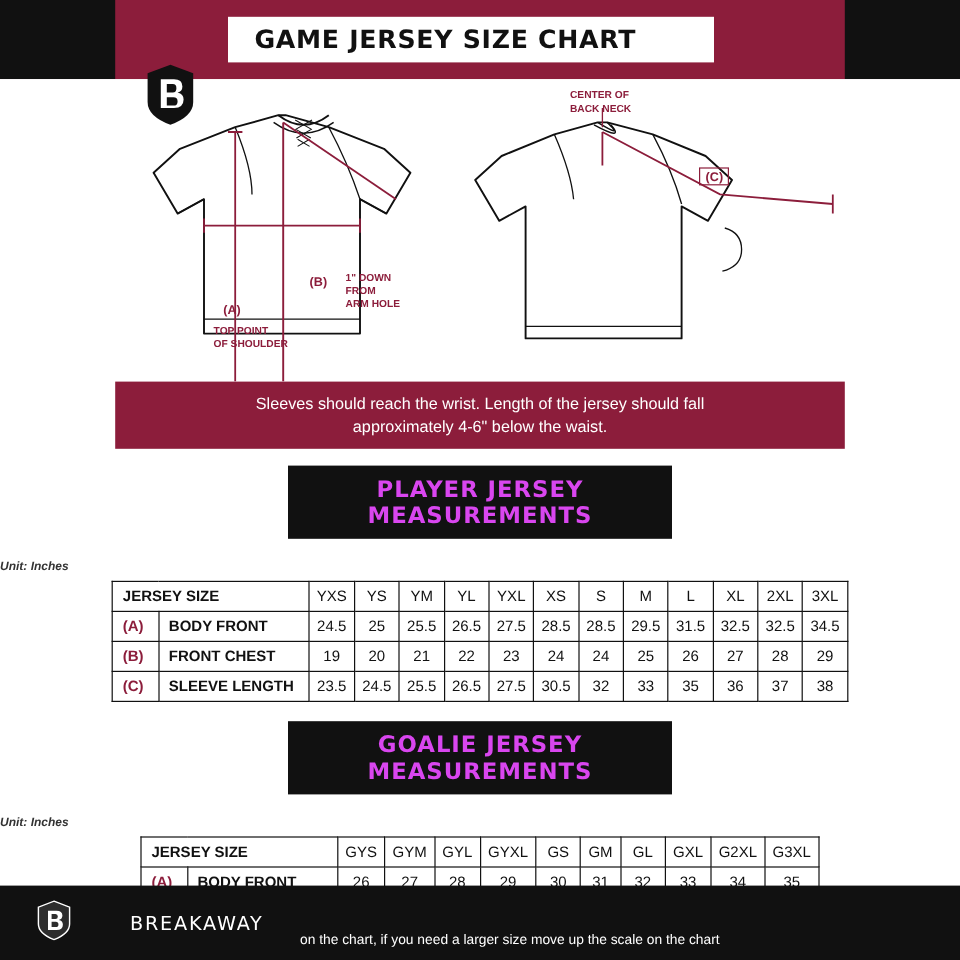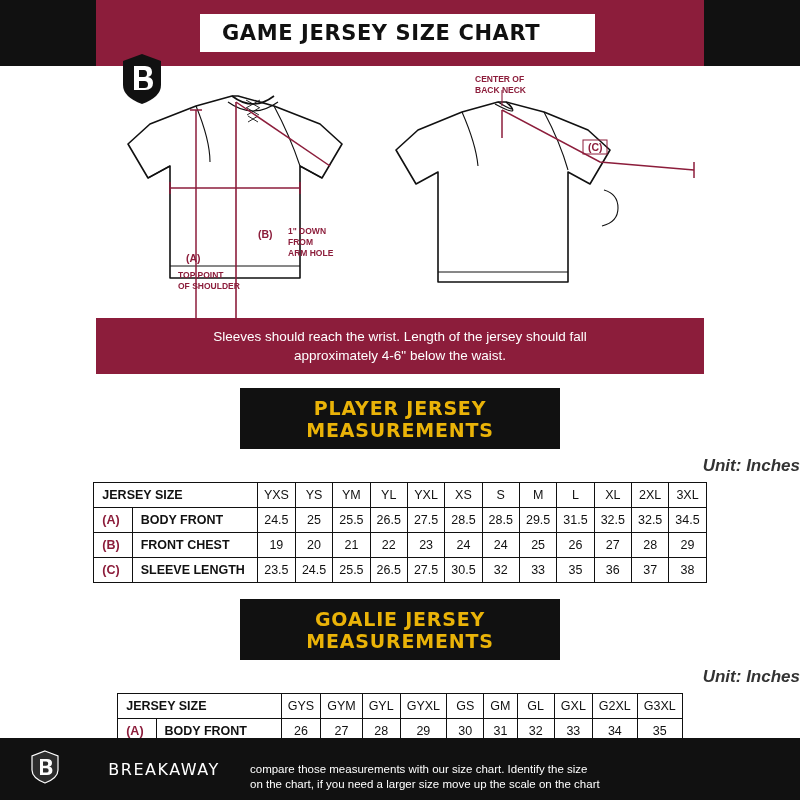--- a/index.html
+++ b/index.html
@@ -45,21 +45,21 @@
     left: 112px; top: 50px;
     width: 60px;
     height: 58px;
     display: flex;
     align-items: center;
     justify-content: center;
     z-index: 5;
   }
   .title-box {
     position: absolute;
-    left: 200px;
+    left: 190px;
     top: 14px;
     right: 205px;
     height: 38px;
     background: #ffffff;
     display: flex;
     align-items: center;
     padding-left: 22px;
     box-sizing: border-box;
   }
   .title-box span {
@@ -101,35 +101,35 @@
   }
   
   .section {
     background: #ffffff;
     padding-top: 14px;
   }
   .sec-title {
     margin: 0 auto;
     width: 320px;
     background: #111111;
-    color: #eab308;
+    color: #d946ef;
     text-align: center;
     padding: 9px 0 8px;
     font-weight: bold;
     font-size: 19px;
     letter-spacing: 0.8px;
     font-family: "DejaVu Sans", sans-serif;
   }
   .unit {
-    text-align: right;
-    font-size: 17px;
+    text-align: left;
+    font-size: 10px;
     font-weight: bold;
     font-style: italic;
     color: #333;
-    margin: 7px 0 6px;
+    margin: 18px 0 6px;
   }
   
   table.size-table {
     border-collapse: collapse;
     margin: 0 auto;
     font-size: 12.5px;
     color: #111;
   }
   table.size-table td, table.size-table th {
     border: 1px solid #111111;
@@ -453,18 +453,18 @@
           <path d="M15 1 L28 6 L28 20 Q28 28 15 33 Q2 28 2 20 L2 6 Z" fill="none" stroke="#ffffff" stroke-width="1.2"></path>
           <path d="M10 9 h7 q5 0 5 4 q0 3 -3 3.6 q3.4 0.7 3.4 4 q0 4.4 -5.4 4.4 h-7 z
                    M13 11.6 v4.2 h3.2 q2 0 2 -2.1 q0 -2.1 -2 -2.1 z
                    M13 18.2 v4.4 h3.5 q2.2 0 2.2 -2.2 q0 -2.2 -2.2 -2.2 z" fill="#ffffff"></path>
         </svg>
       </span>
       <span class="fl-text">BREAKAWAY</span>
     </div>
     <div class="footer-text">
       <br>
-      <span>compare those measurements  with our size chart. Identify the size</span><br>
+      <br>
       <span>on the chart, if you need a larger size move up the scale on the chart</span>
     </div>
   </div>
 
 </div>
 
 </body></html>

